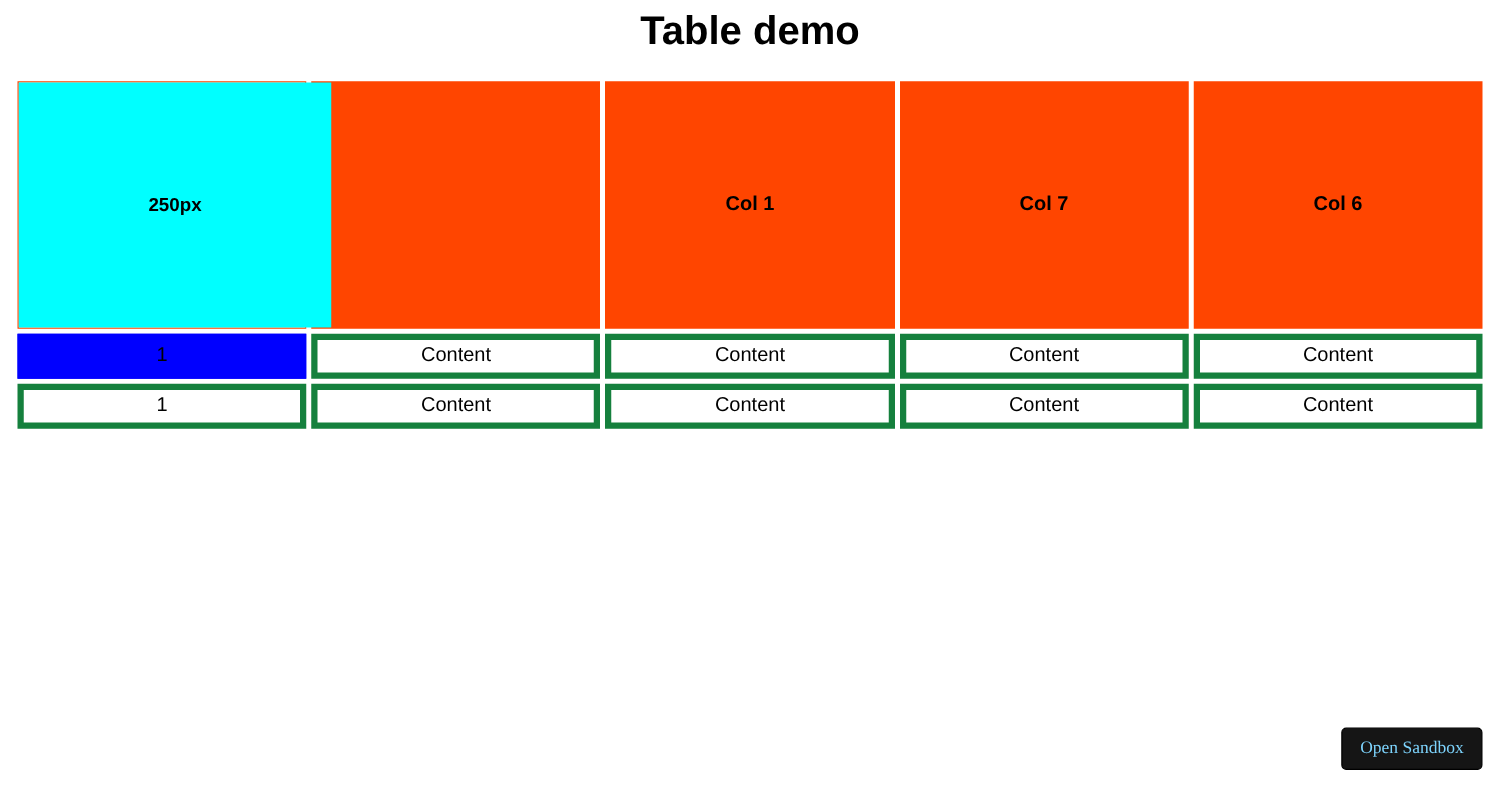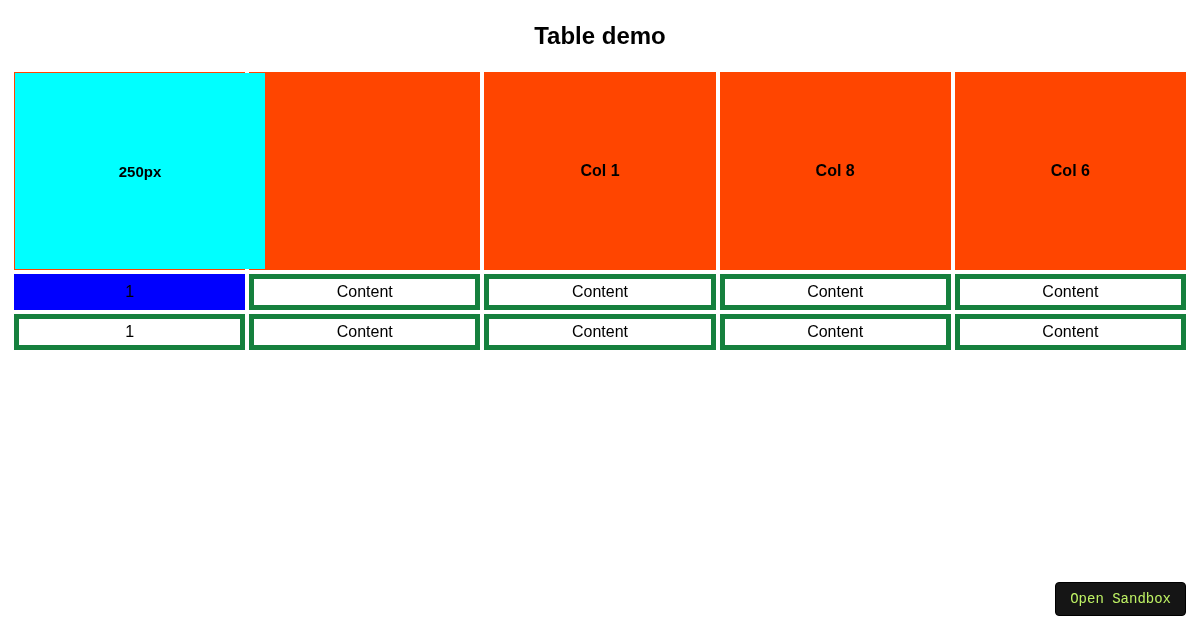--- a/index.html
+++ b/index.html
@@ -9,22 +9,22 @@
       margin: 0;
       padding: 0;
       font-family: Arial, Helvetica, sans-serif;
       background: #ffffff;
       width: 1200px;
       height: 630px;
       position: relative;
     }
     h1 {
       text-align: center;
-      margin: 22px 0 18px 0;
-      font-size: 24px;
+      margin: 6px 0 18px 0;
+      font-size: 32px;
       font-weight: bold;
     }
     .table-wrap {
       padding: 0 10px;
     }
     table {
       width: 100%;
       border-collapse: separate;
       border-spacing: 4px;
       table-layout: fixed;
@@ -64,27 +64,27 @@
     td.blue-cell {
       background: #0000ff;
       border: 1px solid #0000ff;
       color: #000000;
     }
     .sandbox-btn {
       position: absolute;
       bottom: 14px;
       right: 14px;
       background: #151515;
-      color: #bef264;
+      color: #7dd3fc;
       border: 1px solid #000000;
       border-radius: 4px;
       padding: 8px 14px;
       font-size: 14px;
       cursor: pointer;
-      font-family: Liberation Mono, monospace;
+      font-family: Liberation Serif, serif;
     }
   </style>
 </head>
 <body>
 
 <h1>Table demo</h1>
 
 <div class="table-wrap">
   <table>
     <thead>
@@ -94,21 +94,21 @@
             <span>250px</span>
           </div>
         </th>
         <th>
           <span></span>
         </th>
         <th>
           <span>Col 1</span>
         </th>
         <th>
-          <span>Col 8</span>
+          <span>Col 7</span>
         </th>
         <th>
           <span>Col 6</span>
         </th>
       </tr>
     </thead>
     <tbody>
       <tr>
         <td class="blue-cell">1</td>
         <td>Content</td>

